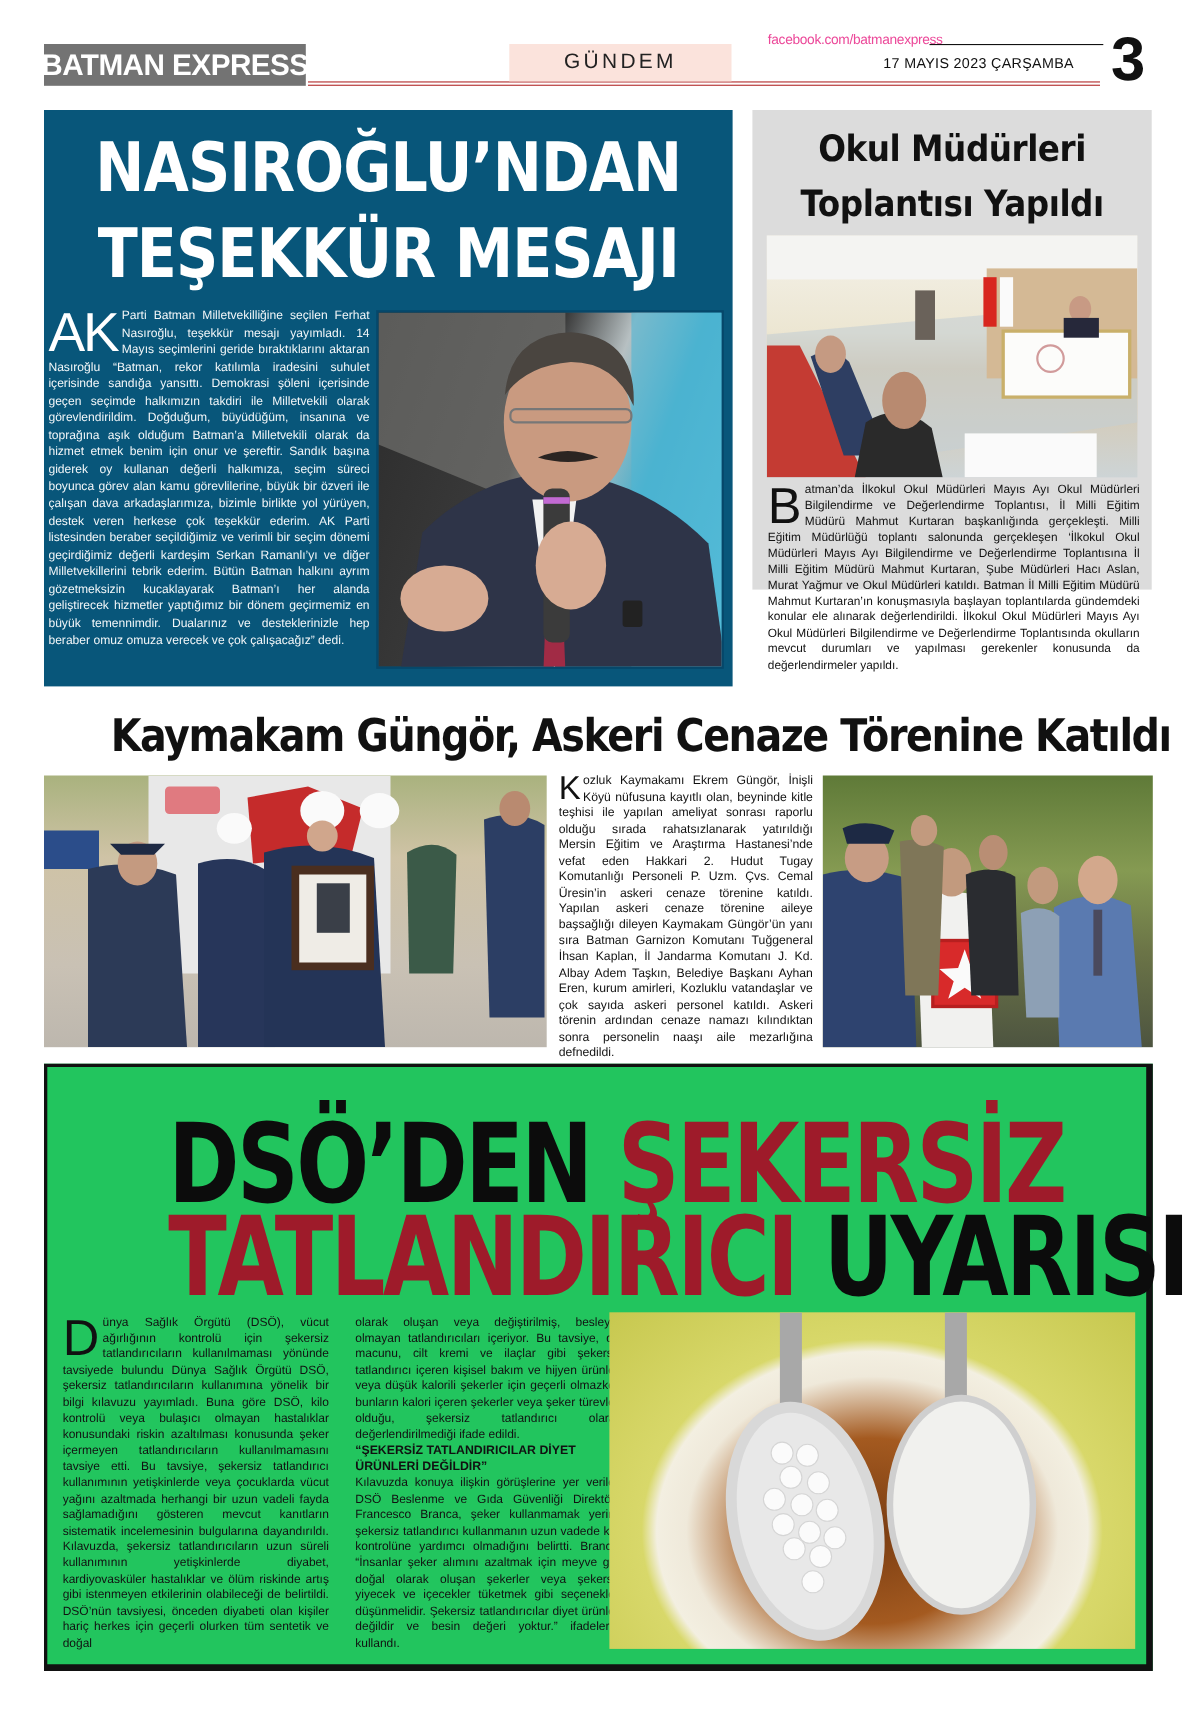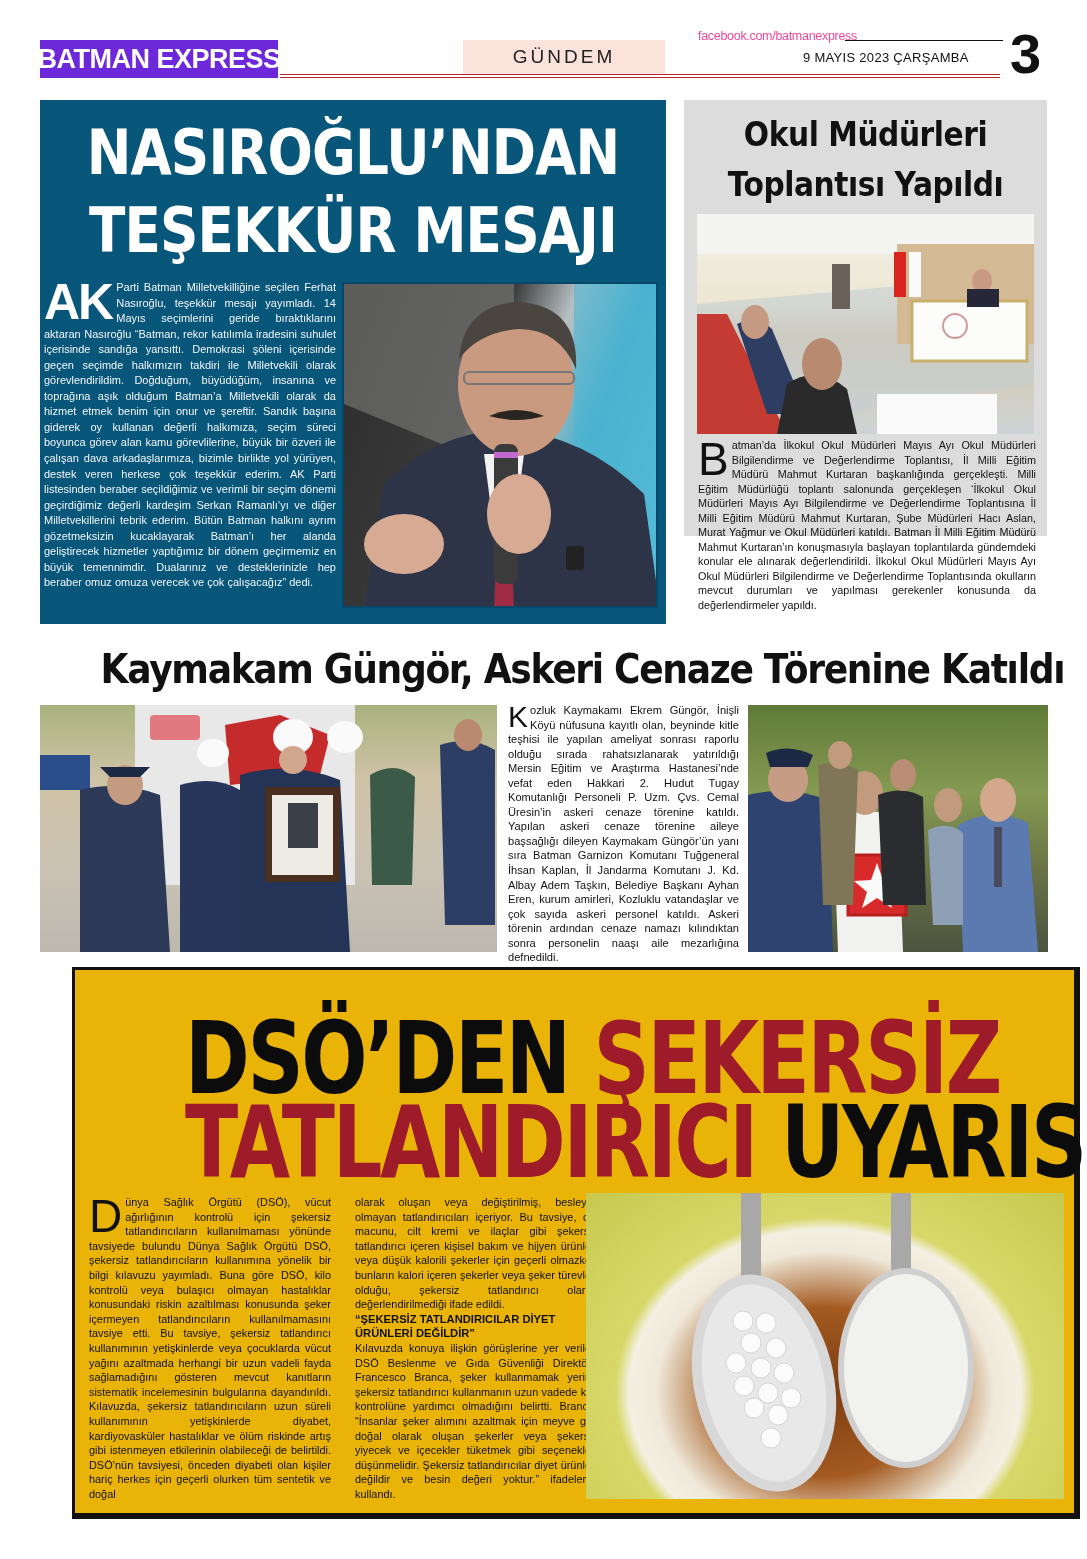--- a/index.html
+++ b/index.html
@@ -1,71 +1,71 @@
 <!DOCTYPE html>
 <html><head>
 <meta charset="utf-8">
 <style>
   * { box-sizing: border-box; margin: 0; padding: 0; }
   html, body { width: 1087px; height: 1559px; background: #ffffff; overflow: hidden; }
   body { position: relative; font-family: "Liberation Sans", sans-serif; color: #111; }
 
   
-  .masthead { position: absolute; left: 40px; top: 40px; width: 238px; height: 38px; background: #6d28d9; color: #fff; font-family: "Liberation Sans", sans-serif; font-weight: 700; font-size: 27px; letter-spacing: -0.5px; display: flex; align-items: center; justify-content: center; white-space: nowrap; transform-origin: left center; }
+  .masthead { position: absolute; left: 40px; top: 40px; width: 238px; height: 38px; background: #737373; color: #fff; font-family: "Liberation Sans", sans-serif; font-weight: 700; font-size: 27px; letter-spacing: -0.5px; display: flex; align-items: center; justify-content: center; white-space: nowrap; transform-origin: left center; }
   .hdr-line { position: absolute; left: 280px; top: 74px; width: 720px; height: 4px; border-top: 1px solid #b22a2a; border-bottom: 1px solid #b22a2a; }
   .section-tag { position: absolute; left: 463px; top: 40px; width: 202px; height: 34px; background: #fbe3dc; display: flex; align-items: center; justify-content: center; font-size: 19px; letter-spacing: 3px; color: #222; }
   .fb { position: absolute; left: 698px; top: 29px; font-size: 12.5px; color: #ec4899; letter-spacing: -0.3px; }
   .fb-rule { position: absolute; left: 845px; top: 40px; width: 158px; height: 1px; background: #111; }
   .date { position: absolute; left: 803px; top: 50px; font-size: 13px; color: #111; letter-spacing: 0.3px; }
   .pageno { position: absolute; left: 1010px; top: 26px; font-size: 56px; font-weight: 700; color: #111; line-height: 1; }
 
   
   .blue-box { position: absolute; left: 40px; top: 100px; width: 626px; height: 524px; background: #08567a; color: #fff; }
   .blue-box h1 { position: absolute; left: 0; top: 14px; width: 626px; text-align: center; font-family: "DejaVu Sans", sans-serif; font-weight: 700; font-size: 62px; line-height: 78px; letter-spacing: -1px; color: #fff; transform: scaleX(0.86); transform-origin: center top; white-space: nowrap; }
   .blue-text { position: absolute; left: 4px; top: 180px; width: 292px; font-size: 11px; line-height: 15.55px; text-align: justify; color: #f2f6f8; }
-  .blue-text .dropcap { float: left; font-size: 50px; line-height: 40px; font-weight: 700; margin: 2px 4px 0 0; color: #fff; letter-spacing: -2px; }
+  .blue-text .dropcap { float: left; font-size: 50px; line-height: 40px; font-weight: 400; margin: 2px 4px 0 0; color: #fff; letter-spacing: -2px; }
   .photo-portrait { position: absolute; left: 302px; top: 182px; width: 316px; height: 326px; overflow: hidden; border: 2px solid #06476a; background: linear-gradient(110deg, #2c2c2c 0%, #3a3a3a 40%, #b7c0c2 55%, #46aecb 70%, #5ec4df 100%); }
 
   
   .grey-box { position: absolute; left: 684px; top: 100px; width: 363px; height: 436px; background: #dcdcdc; }
   .grey-box h2 { position: absolute; left: 0; top: 10px; width: 363px; text-align: center; font-family: "DejaVu Sans", sans-serif; font-weight: 700; font-size: 33px; line-height: 50px; color: #111; transform: scaleX(0.9); transform-origin: center top; letter-spacing: -0.5px; }
   .photo-meeting { position: absolute; left: 13px; top: 114px; width: 337px; height: 220px; overflow: hidden; background: linear-gradient(180deg, #f4f2ea 0%, #ece6d2 40%, #d9c6a6 55%, #cdd4d6 100%); }
   .grey-text { position: absolute; left: 14px; top: 338px; width: 338px; font-size: 10.8px; line-height: 14.5px; text-align: justify; color: #111; }
   .grey-text .dropcap { float: left; font-size: 46px; line-height: 38px; margin: 2px 3px 0 0; font-weight: 300; color: #111; }
 
   
   .h-cenaze { position: absolute; left: 40px; top: 640px; width: 1010px; text-align: center; font-family: "DejaVu Sans", sans-serif; font-weight: 700; font-size: 41px; line-height: 58px; letter-spacing: -1.5px; color: #111; transform: scaleX(0.88); transform-origin: center top; white-space: nowrap; }
   .photo-funeral { position: absolute; left: 40px; top: 705px; width: 457px; height: 247px; overflow: hidden; background: linear-gradient(180deg, #a9b27e 0%, #cfc3a6 30%, #c9c1b4 70%, #bdb7ae 100%); }
   .cenaze-text { position: absolute; left: 508px; top: 703px; width: 231px; font-size: 11.1px; line-height: 14.55px; text-align: justify; color: #111; }
   .cenaze-text .dropcap { float: left; font-size: 30px; line-height: 26px; margin: 1px 2px 0 0; font-weight: 300; }
   .photo-flag { position: absolute; left: 748px; top: 705px; width: 300px; height: 247px; overflow: hidden; background: linear-gradient(180deg, #5f7a38 0%, #859a52 35%, #6b7447 65%, #4d5440 100%); }
 
   
-  .dso-box { position: absolute; left: 40px; top: 967px; width: 1008px; height: 552px; border: 3px solid #111; border-right-width: 6px; border-bottom-width: 6px; background: #eab308; margin-left: 32px; }
+  .dso-box { position: absolute; left: 40px; top: 967px; width: 1008px; height: 552px; border: 3px solid #111; border-right-width: 6px; border-bottom-width: 6px; background: #22c55e; }
   .dso-h { position: absolute; left: 0; width: 1000px; text-align: center; font-family: "DejaVu Sans", sans-serif; font-weight: 700; font-size: 100px; line-height: 110px; letter-spacing: -3px; transform: scaleX(0.78); transform-origin: center top; white-space: nowrap; }
   .dso-h1 { top: 34px; }
   .dso-h2 { top: 118px; }
   .dk { color: #0c0c0c; }
   .rd { color: #9e1b2a; }
   .dso-col { position: absolute; top: 225px; width: 242px; font-size: 10.9px; line-height: 14.6px; text-align: justify; color: #111; }
   .dso-col1 { left: 14px; }
   .dso-col2 { left: 280px; }
   .dso-col .dropcap { float: left; font-size: 46px; line-height: 38px; margin: 2px 3px 0 0; font-weight: 300; }
   .subhead { display: block; text-align: left; font-weight: 700; font-size: 11.2px; line-height: 14.6px; }
   .photo-spoons { position: absolute; left: 511px; top: 223px; width: 478px; height: 306px; overflow: hidden; background: radial-gradient(ellipse at 50% 65%, #7a3d12 0%, #a45a20 30%, #efe9da 50%, #f3efe1 58%, #d8d86a 62%, #c7c84f 100%); }
 </style>
 </head>
 <body>
 
 <div class="masthead">BATMAN EXPRESS</div>
 <div class="hdr-line"></div>
 <div class="section-tag">GÜNDEM</div>
 <div class="fb">facebook.com/batmanexpress</div>
 <div class="fb-rule"></div>
-<div class="date">9 MAYIS 2023 ÇARŞAMBA</div>
+<div class="date">17 MAYIS 2023 ÇARŞAMBA</div>
 <div class="pageno">3</div>
 
 <div class="blue-box">
   <h1>
     <span>NASIROĞLU’NDAN</span><br>
     <span>TEŞEKKÜR MESAJI</span>
   </h1>
   <div class="blue-text">
     <span class="dropcap">AK</span><span>Parti Batman Milletvekilliğine seçilen Ferhat Nasıroğlu, teşekkür mesajı yayımladı. 14 Mayıs seçimlerini geride bıraktıklarını aktaran Nasıroğlu “Batman, rekor katılımla iradesini suhulet içerisinde sandığa yansıttı. Demokrasi şöleni içerisinde geçen seçimde halkımızın takdiri ile Milletvekili olarak görevlendirildim. Doğduğum, büyüdüğüm, insanına ve toprağına aşık olduğum Batman’a Milletvekili olarak da hizmet etmek benim için onur ve şereftir. Sandık başına giderek oy kullanan değerli halkımıza, seçim süreci boyunca görev alan kamu görevlilerine, büyük bir özveri ile çalışan dava arkadaşlarımıza, bizimle birlikte yol yürüyen, destek veren herkese çok teşekkür ederim. AK Parti listesinden beraber seçildiğimiz ve verimli bir seçim dönemi geçirdiğimiz değerli kardeşim Serkan Ramanlı’yı ve diğer Milletvekillerini tebrik ederim. Bütün Batman halkını ayrım gözetmeksizin kucaklayarak Batman’ı her alanda geliştirecek hizmetler yaptığımız bir dönem geçirmemiz en büyük temennimdir. Dualarınız ve desteklerinizle hep beraber omuz omuza verecek ve çok çalışacağız” dedi.</span>
   </div>

